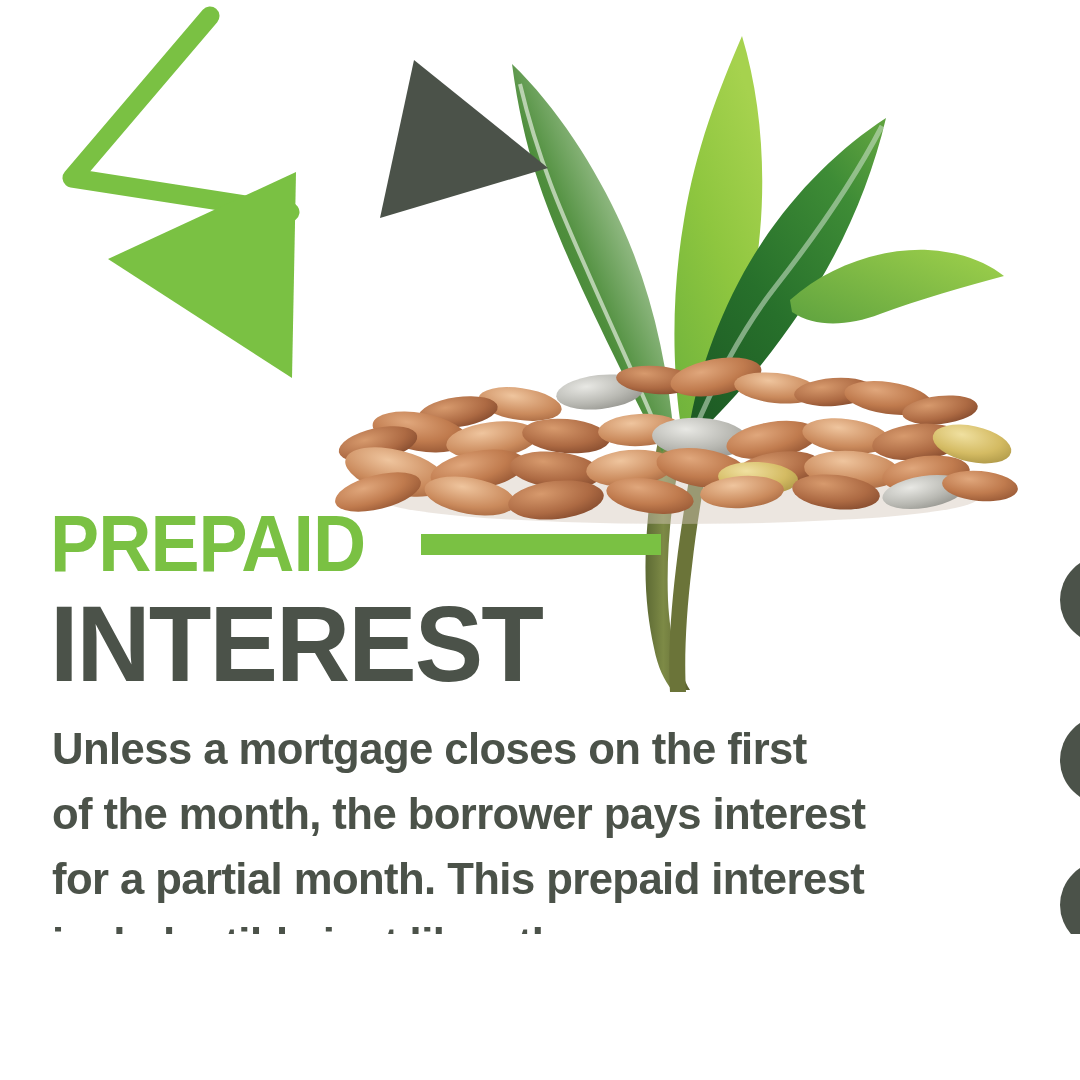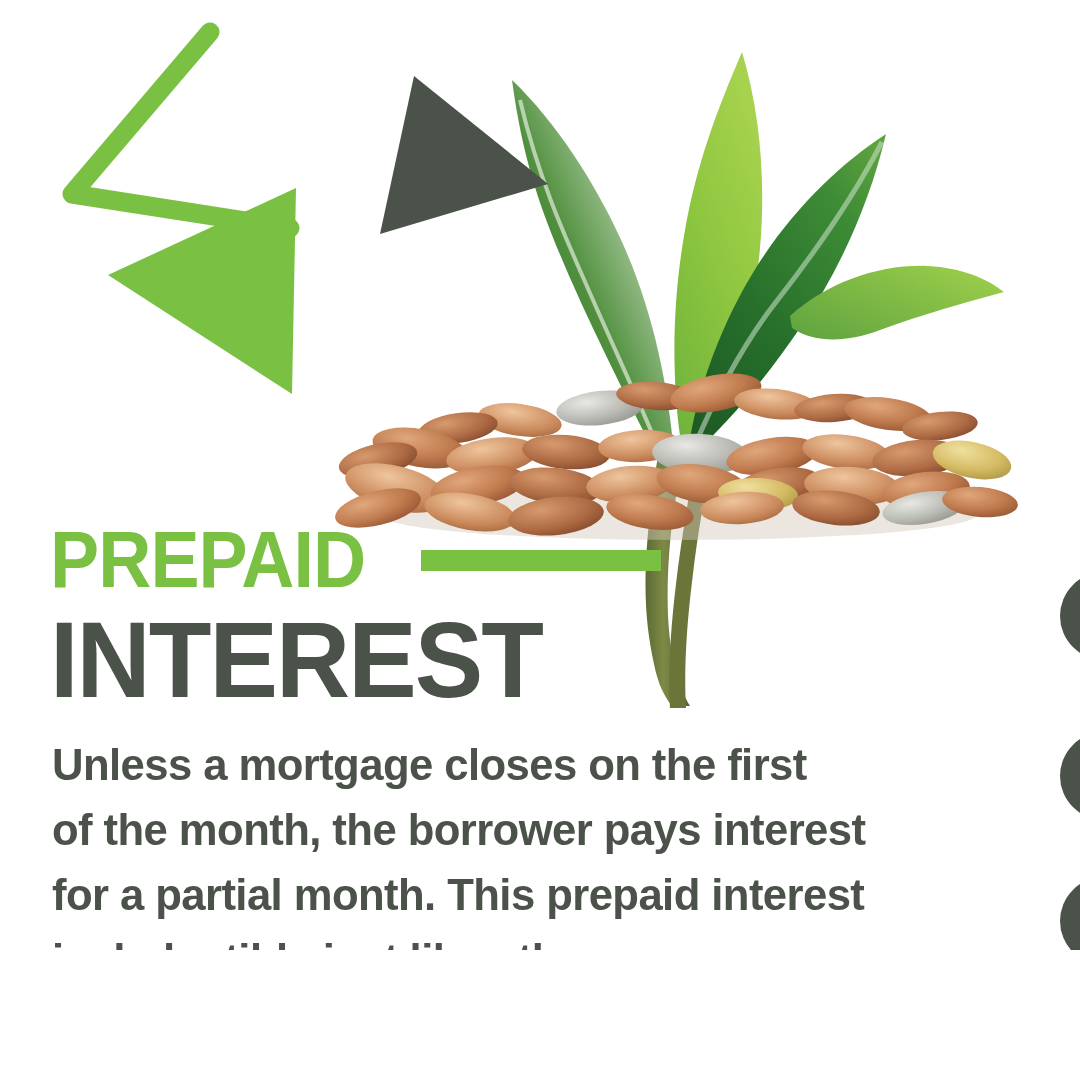--- a/index.html
+++ b/index.html
@@ -10,21 +10,20 @@
   }
   body {
     font-family: "Liberation Sans", sans-serif;
   }
   #canvas {
     position: relative;
     width: 1080px;
     height: 934px;
     background: #ffffff;
     overflow: hidden;
-    margin-top: 16px;
   }
   .layer {
     position: absolute;
     top: 0;
     left: 0;
     width: 1080px;
     height: 1080px;
   }
   
   #headline-block {

